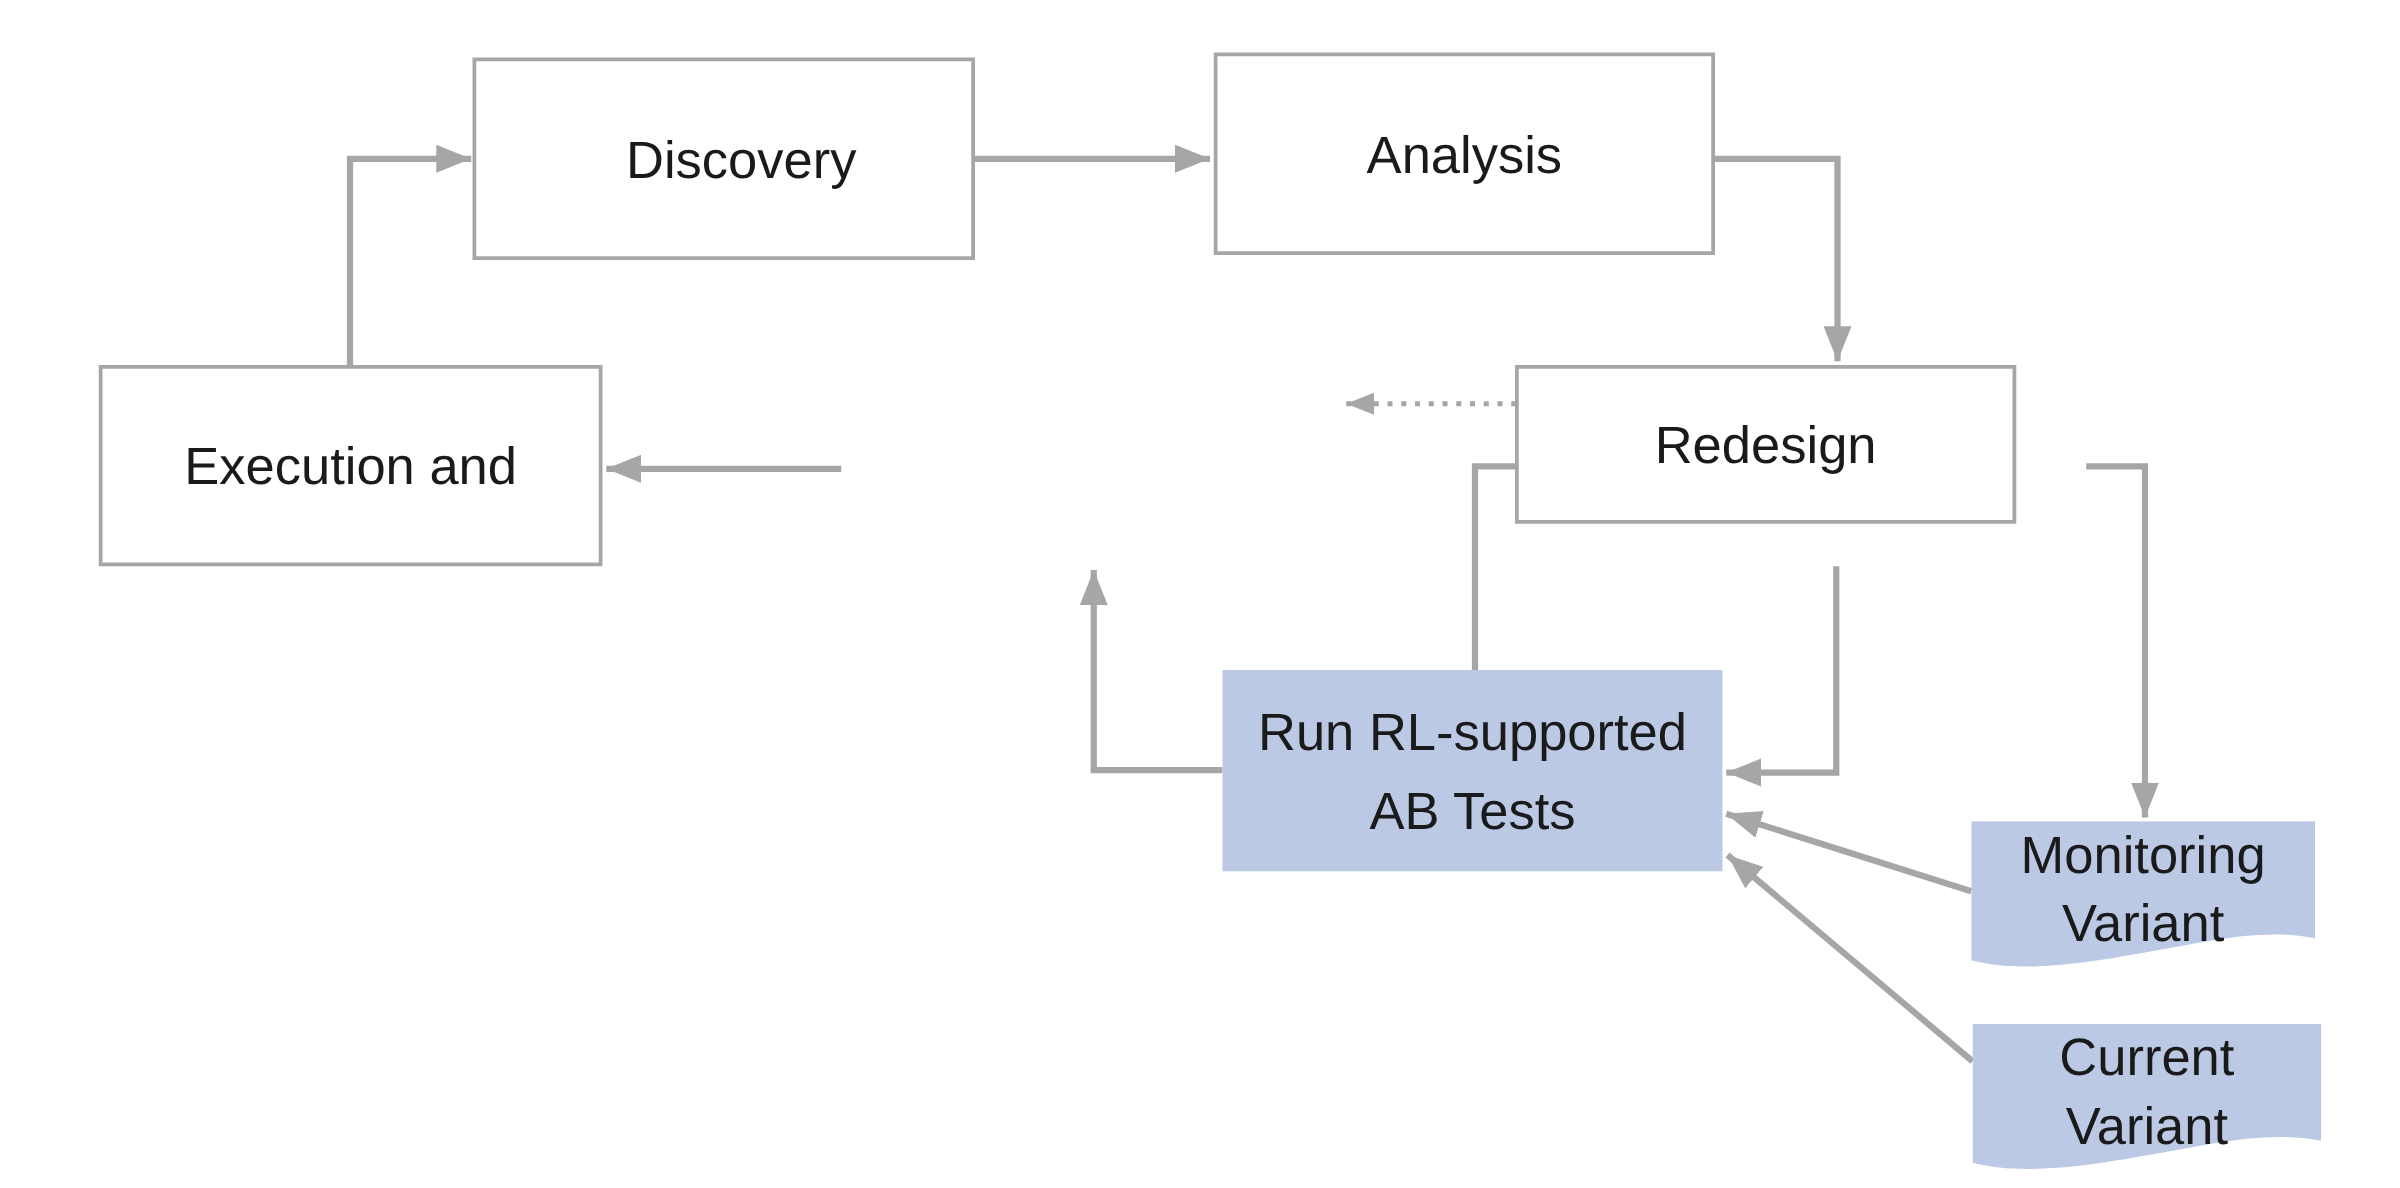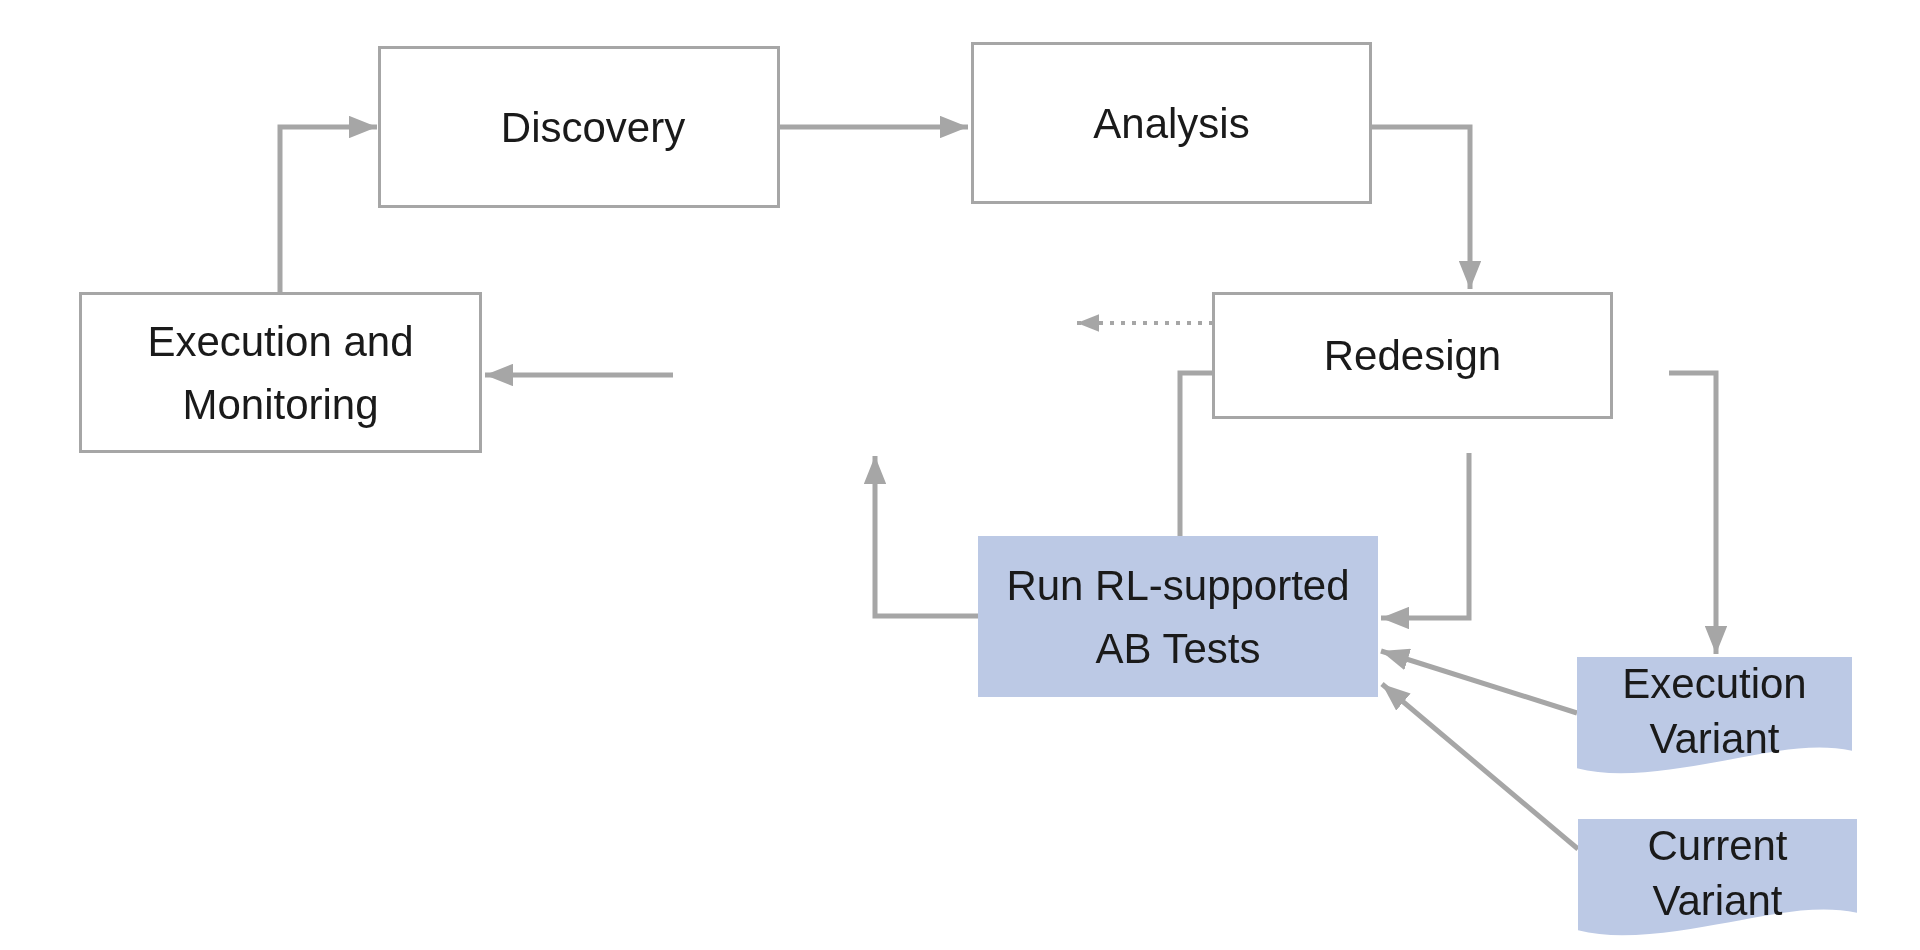--- a/index.html
+++ b/index.html
@@ -108,40 +108,39 @@
     <span></span>
   </div>
 
   <div class="node rect-node" id="node-analysis">
     <span>Analysis</span>
     <span></span>
   </div>
 
   <div class="node rect-node" id="node-execution">
     <span>Execution and</span>
-    <span>Monitoring</span>
   </div>
 
 
   <div class="node rect-node" id="node-redesign">
     <span>Redesign</span>
     <span></span>
   </div>
 
   <div class="node rect-node highlight-node" id="node-abtests">
     <span>Run RL-supported</span>
     <span>AB Tests</span>
   </div>
 
   <div class="node doc-node" id="node-candidate">
     <svg class="doc-shape" viewBox="0 0 275 125" preserveAspectRatio="none">
       <path d="M0 0 L275 0 L275 96 C233 87 186 99 148 106 C104 114 44 126 0 114 Z"></path>
     </svg>
     <div class="doc-label">
-      <span>Execution</span>
+      <span>Monitoring</span>
       <span>Variant</span>
     </div>
   </div>
 
   <div class="node doc-node" id="node-current">
     <svg class="doc-shape" viewBox="0 0 275 125" preserveAspectRatio="none">
       <path d="M0 0 L275 0 L275 96 C233 87 186 99 148 106 C104 114 44 126 0 114 Z"></path>
     </svg>
     <div class="doc-label">
       <span>Current</span>

